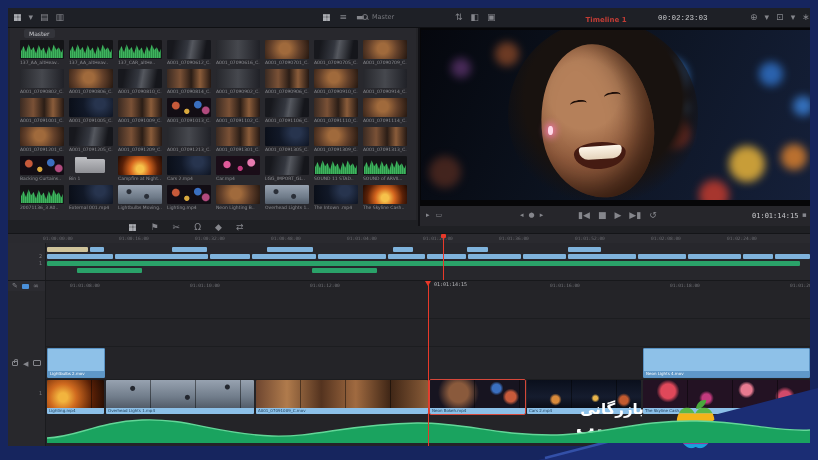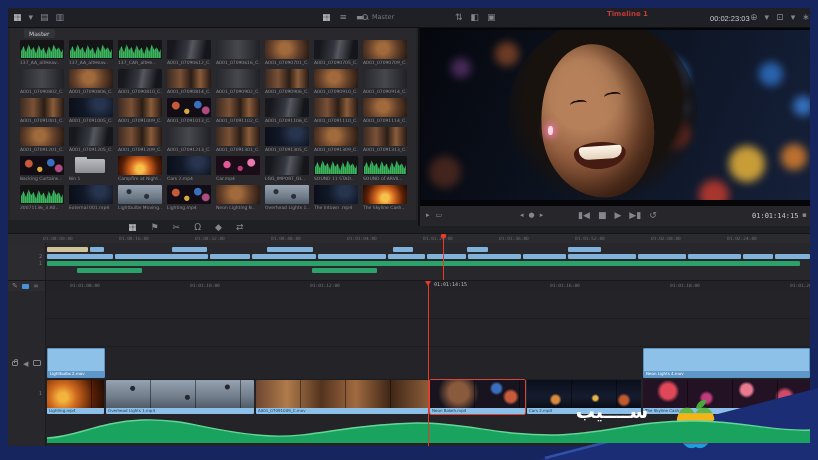--- a/index.html
+++ b/index.html
@@ -12,22 +12,22 @@
 .icon.small{font-size:7px;line-height:8px}
 
 #toolbar{left:0;top:0;width:802px;height:20px;background:#1e2026;border-bottom:1px solid #0f1013}
 #tb-left{left:5px;top:4px;display:flex;gap:7px;align-items:center}
 #tb-view{left:314px;top:4px;display:flex;gap:9px;align-items:center}
 #tb-search{left:354px;top:5px;display:flex;gap:4px;align-items:center;color:#77787e;font-size:6.5px}
 .mag{width:6px;height:6px;position:relative}
 .mag:before{content:"";position:absolute;left:0;top:0;width:4px;height:4px;border:1px solid #77787e;border-radius:50%}
 .mag:after{content:"";position:absolute;left:4px;top:4px;width:2.5px;height:1px;background:#77787e;transform:rotate(45deg)}
 #tb-sort{left:447px;top:4px;display:flex;gap:8px;align-items:center}
-#tb-timeline-name{left:556px;top:2px;width:84px;text-align:right;color:#c23c35;font-size:7px;font-weight:bold}
-#tb-timecode{left:702px;top:6px;color:#c9cacd;font-size:7.5px;font-family:Liberation Sans, sans-serif}
+#tb-timeline-name{left:556px;top:8px;width:84px;text-align:center;color:#c23c35;font-size:7px;font-weight:bold}
+#tb-timecode{left:650px;top:6px;color:#c9cacd;font-size:7.5px;font-family:Liberation Mono, monospace}
 #tb-right{left:742px;top:4px;display:flex;gap:7px;align-items:center}
 
 #mediapool{left:2px;top:20px;width:406px;height:192px;background:#28282d}
 #mp-breadcrumb{left:14px;top:1px;color:#c7c8cc;font-size:6px;background:#33343a;padding:1px 5px;border-radius:2px}
 #media-grid{left:0;top:0;width:406px;height:192px}
 .cell{position:absolute;width:44px;height:27px}
 .thumb{position:absolute;left:0;top:0;width:44px;height:19px;background:#141417;border-radius:1px;overflow:hidden}
 .mlabel{position:absolute;left:0;top:20px;width:44px;height:6px;font-size:4.5px;color:#8b8c91;white-space:nowrap;overflow:hidden}
 .wave{position:absolute;left:1px;bottom:1px;width:42px;height:15px;background-image:repeating-linear-gradient(90deg,#3fb45e 0 1px,#2d8f49 1px 2px);clip-path:polygon(0 55%,6% 20%,12% 62%,18% 8%,24% 48%,30% 26%,36% 70%,42% 14%,48% 52%,54% 30%,60% 76%,66% 20%,72% 58%,78% 10%,84% 46%,90% 28%,96% 64%,100% 38%,100% 100%,0 100%)}
 .t-folder{background:transparent}
@@ -536,20 +536,21 @@
   <div id="ph-label" class="abs">01:01:14:15</div>
 
 </div>
 
 <div id="watermark">
   <svg id="wedge" width="818" height="460" viewBox="0 0 818 460">
     <polygon points="538,460 660,429 818,388 818,460" fill="#1b2d74"></polygon>
     <line x1="545" y1="458" x2="700" y2="418" stroke="#3350a8" stroke-width="2.5"></line>
   </svg>
   <div id="wm-text">
+    <div id="wm-line1">بازرگانی</div>
     <div id="wm-line2">ســــیب</div>
   </div>
   <svg id="wm-logo" viewBox="0 0 100 124">
     <defs>
       <clipPath id="ap">
         <path d="M50,36 C55,22 72,16 83,26 C96,38 97,66 87,88 C79,105 66,116 53,109 C52,108.5 51,108.5 50,109 C37,116 24,105 16,88 C6,66 7,38 20,26 C31,16 45,22 50,36 Z"></path>
       </clipPath>
     </defs>
     <g clip-path="url(#ap)">
       <rect x="0" y="16" width="100" height="18" fill="#5cb849"></rect>

